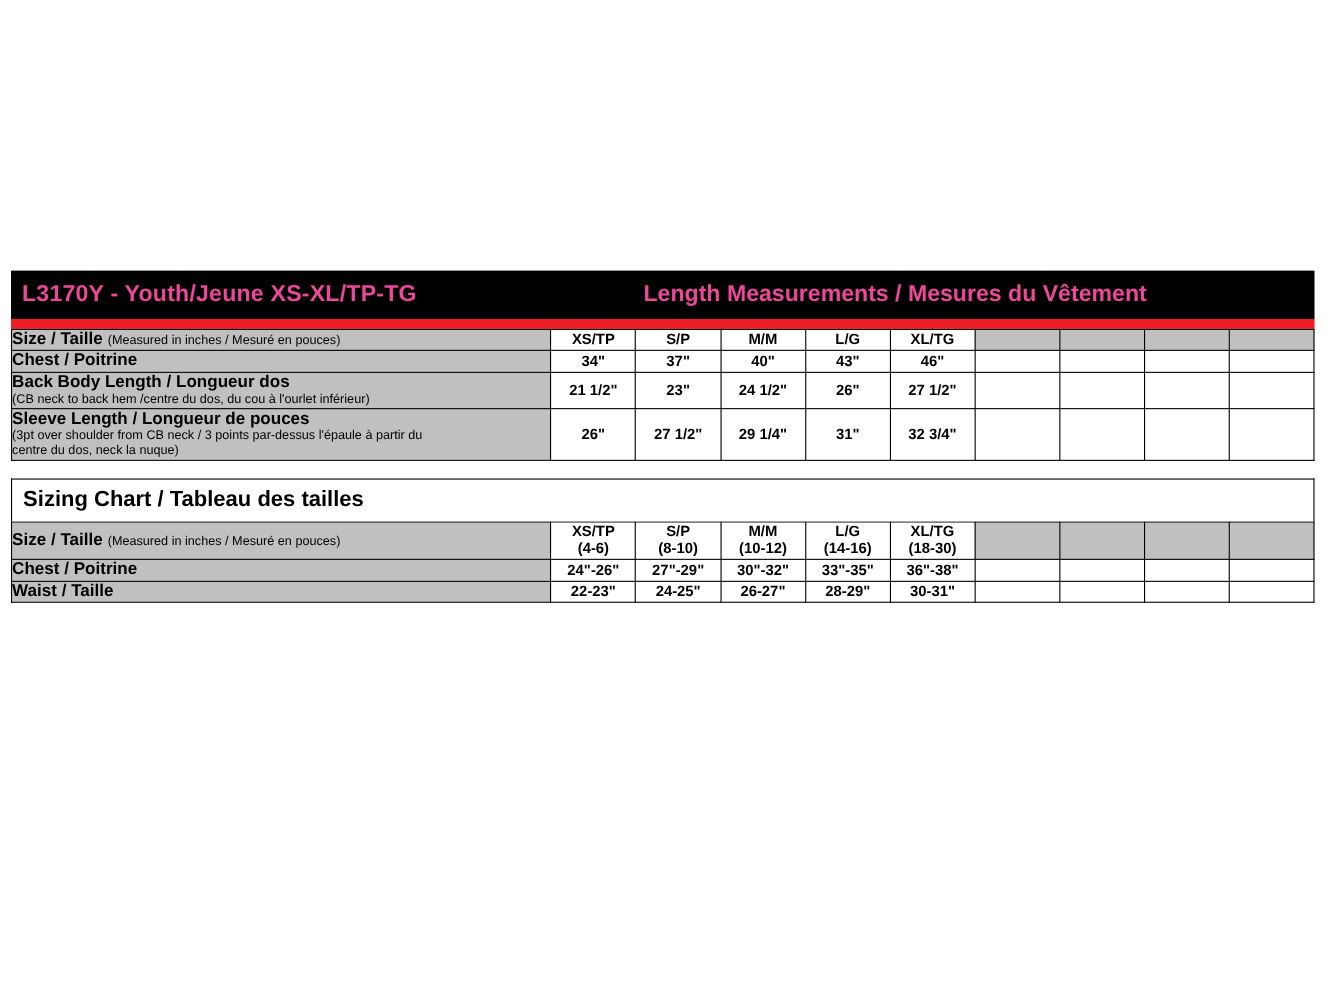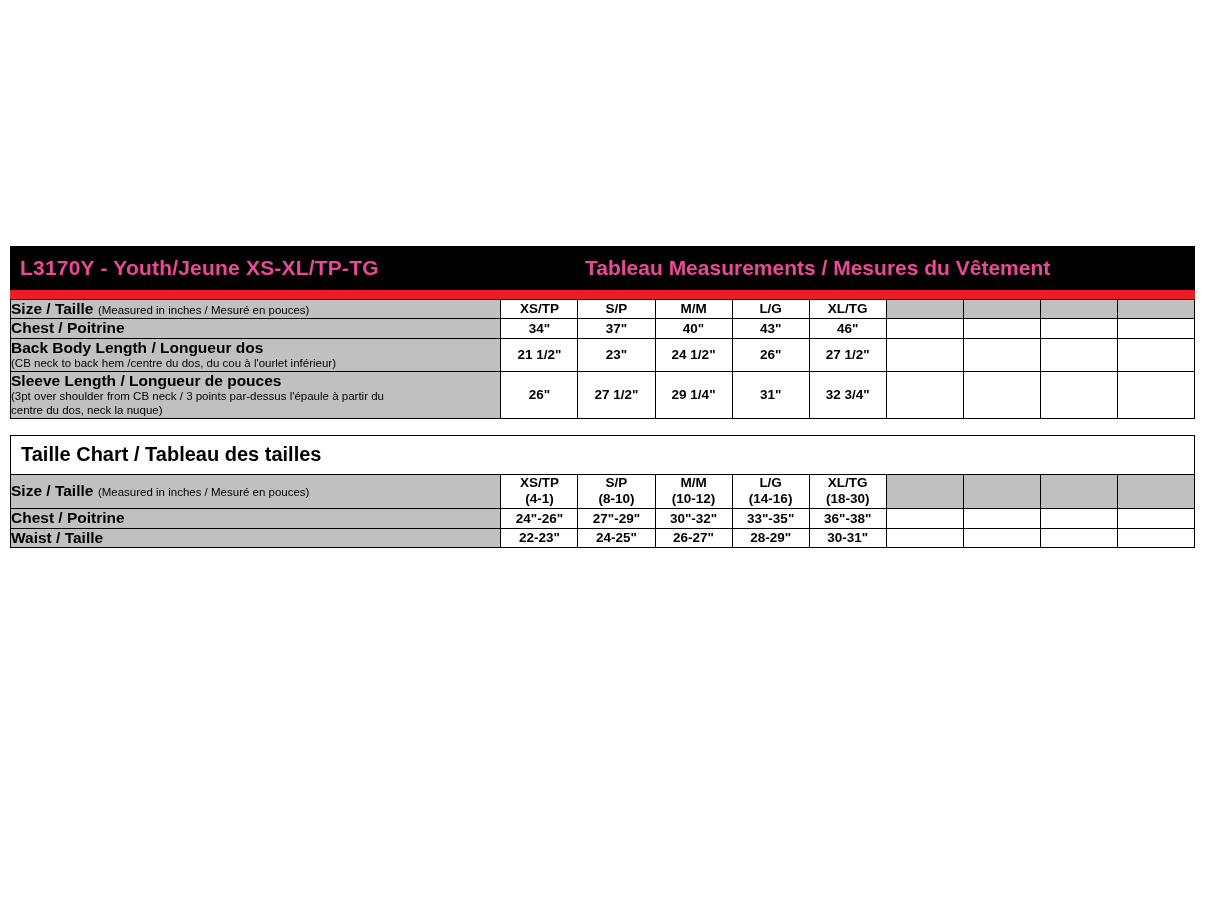--- a/index.html
+++ b/index.html
@@ -132,21 +132,21 @@
     white-space: nowrap;
   }
 </style>
 </head>
 <body>
 
 <div class="sheet">
 
   <div class="blackbar">
     <div class="left">L3170Y - Youth/Jeune XS-XL/TP-TG</div>
-    <div class="right">Tableau Measurements / Mesures du Vêtement</div>
+    <div class="right">Length Measurements / Mesures du Vêtement</div>
   </div>
   <div class="redbar"></div>
 
   <table class="grid">
     <colgroup>
       <col style="width:490px">
       <col style="width:77px">
       <col style="width:77px">
       <col style="width:77px">
       <col style="width:77px">
@@ -219,21 +219,21 @@
         <td class="emptywhite"></td>
         <td class="emptywhite"></td>
         <td class="emptywhite"></td>
       </tr>
     </tbody>
   </table>
 
   <div class="spacer"></div>
 
   <div class="whitebar">
-    <div class="left">Taille Chart / Tableau des tailles</div>
+    <div class="left">Sizing Chart / Tableau des tailles</div>
   </div>
 
   <table class="grid">
     <colgroup>
       <col style="width:490px">
       <col style="width:77px">
       <col style="width:77px">
       <col style="width:77px">
       <col style="width:77px">
       <col style="width:77px">
@@ -243,21 +243,21 @@
       <col style="width:77px">
     </colgroup>
     <tbody>
       <tr>
         <td class="labelcell">
           <span class="main">Size / Taille</span>
           <span class="inlinesub">(Measured in inches / Mesuré en pouces)</span>
         </td>
         <td class="sizehdr">
           <div>XS/TP</div>
-          <div>(4-1)</div>
+          <div>(4-6)</div>
         </td>
         <td class="sizehdr">
           <div>S/P</div>
           <div>(8-10)</div>
         </td>
         <td class="sizehdr">
           <div>M/M</div>
           <div>(10-12)</div>
         </td>
         <td class="sizehdr">

